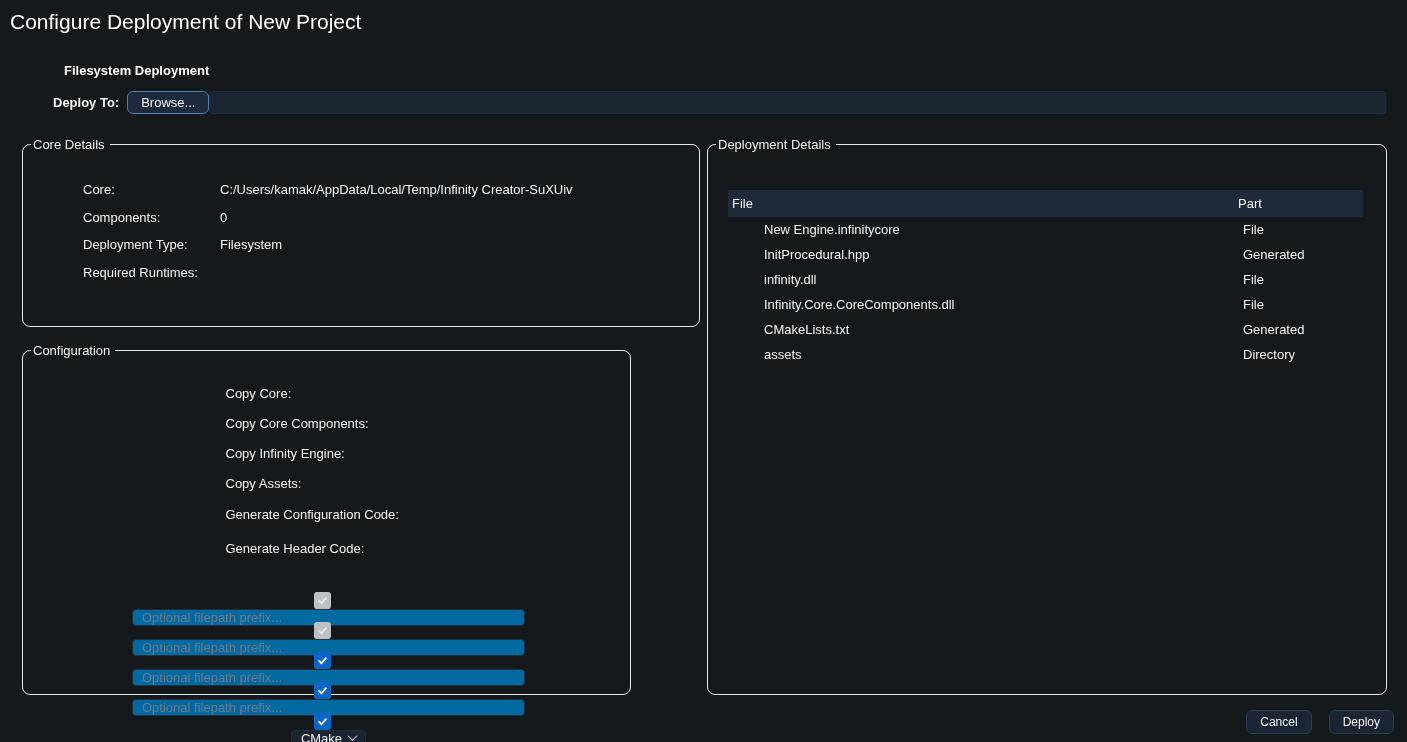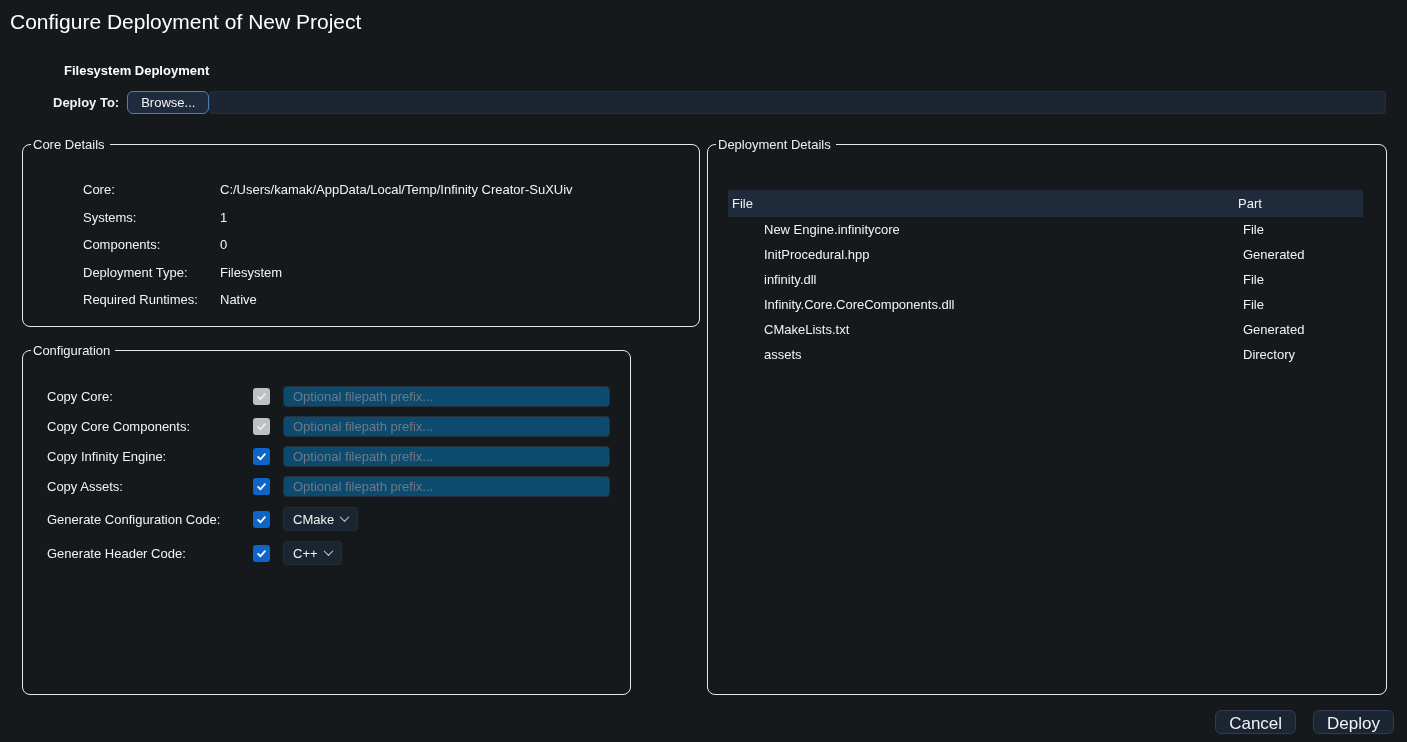--- a/index.html
+++ b/index.html
@@ -64,36 +64,36 @@
   .gb-config { left:22px;  top:343px; width:609px; height:352px; }
   .gb-deploy { left:707px; top:137px; width:680px; height:558px; }
 
   .core-rows { position:absolute; left:28px; right:18px; top:24px;margin-left:32px; }
   .core-row { display:flex; align-items:center; height:27.5px; }
   .core-row .k { width:137px; flex:0 0 137px; }
   .core-row .v { flex:1; white-space:nowrap; }
 
   .config-rows { position:absolute; left:24px; top:28px; right:20px;
     display:flex; flex-direction:column; }
-  .cfg-row { display:flex; align-items:center; height:21px; margin-bottom:9px; }
+  .cfg-row { display:flex; align-items:center; height:21px; margin-bottom:9px;flex-direction:column; }
   .cfg-row.select-row { height:24px; margin-top:1px; margin-bottom:9px; }
   .cfg-label { width:206px; flex:0 0 206px; }
   .checkbox {
     width:17px; height:17px; flex:0 0 17px;
     border-radius:3px;
     margin-right:13px;
     display:flex; align-items:center; justify-content:center;
     cursor:pointer;
   }
   .checkbox.enabled  { background:#0e65c8; }
   .checkbox.disabled { background:#bdc1c5; cursor:default; }
   .checkbox svg { width:11px; height:11px; display:block; }
   .cfg-input {
     width:393px; height:21px;
-    background:#0c4a6e;
+    background:#0369a1;
     border:1px solid #25303f;
     border-radius:4px;
     color:#f3f3f3;
     font-family:inherit; font-size:13px;
     padding:0 9px;
     outline:none;
   }
   .cfg-input::placeholder { color:#6e7988; opacity:1; }
   .select-btn {
     height:24px;
@@ -133,21 +133,21 @@
 
   .footer {
     position:absolute; right:13px; top:710px;
     display:flex; gap:17px;
   }
   .footer button {
     background:#1b2533;
     border:1px solid #2e3b4e;
     border-radius:6px;
     color:#f3f3f3;
-    font-family:inherit; font-size:17px;
+    font-family:inherit; font-size:12px;
     padding:3px 13px;
     height:24px;
     cursor:pointer;
   }
 </style>
 </head>
 <body>
 
 <div class="dialog">
 
@@ -162,34 +162,29 @@
   </div>
 
   <fieldset class="gb gb-core">
     <legend>Core Details</legend>
     <div class="core-rows" id="core-rows">
         <div class="core-row">
           <span class="k">Core:</span>
           <span class="v">C:/Users/kamak/AppData/Local/Temp/Infinity Creator-SuXUiv</span>
         </div>
         <div class="core-row">
-          <span class="k">Systems:</span>
-          <span class="v">1</span>
-        </div>
-        <div class="core-row">
           <span class="k">Components:</span>
           <span class="v">0</span>
         </div>
         <div class="core-row">
           <span class="k">Deployment Type:</span>
           <span class="v">Filesystem</span>
         </div>
         <div class="core-row">
           <span class="k">Required Runtimes:</span>
-          <span class="v">Native</span>
         </div>
       </div>
   </fieldset>
 
   <fieldset class="gb gb-config">
     <legend>Configuration</legend>
     <div class="config-rows" id="config-rows">
         <div class="cfg-row">
           <span class="cfg-label">Copy Core:</span>
           <div class="checkbox disabled">

